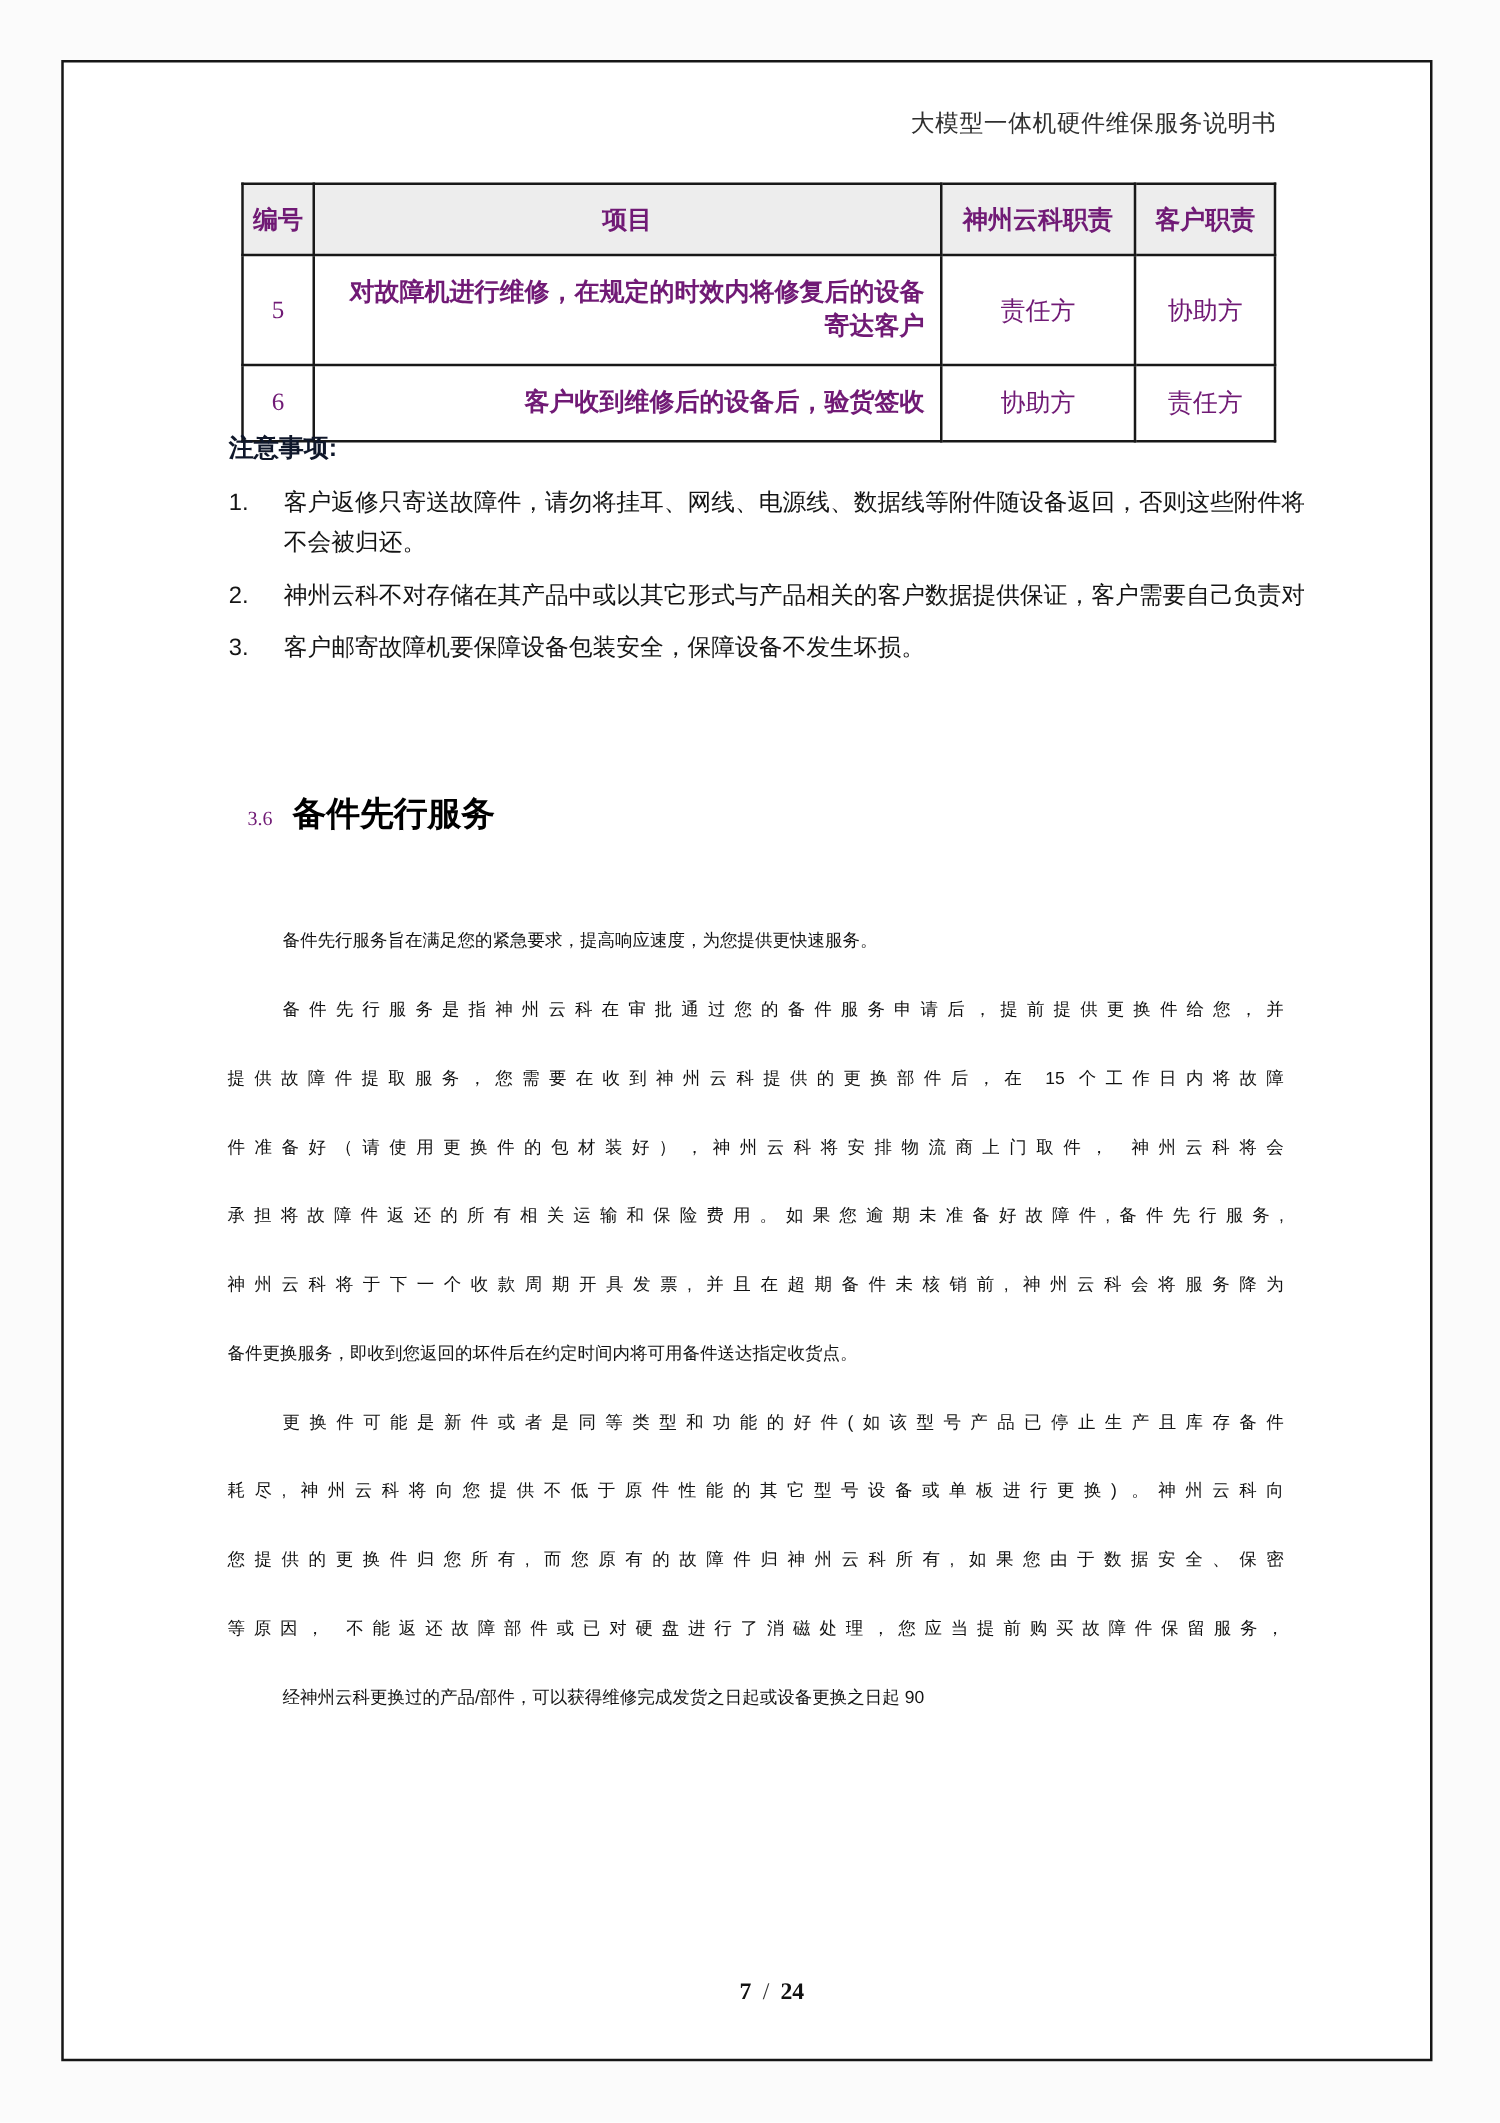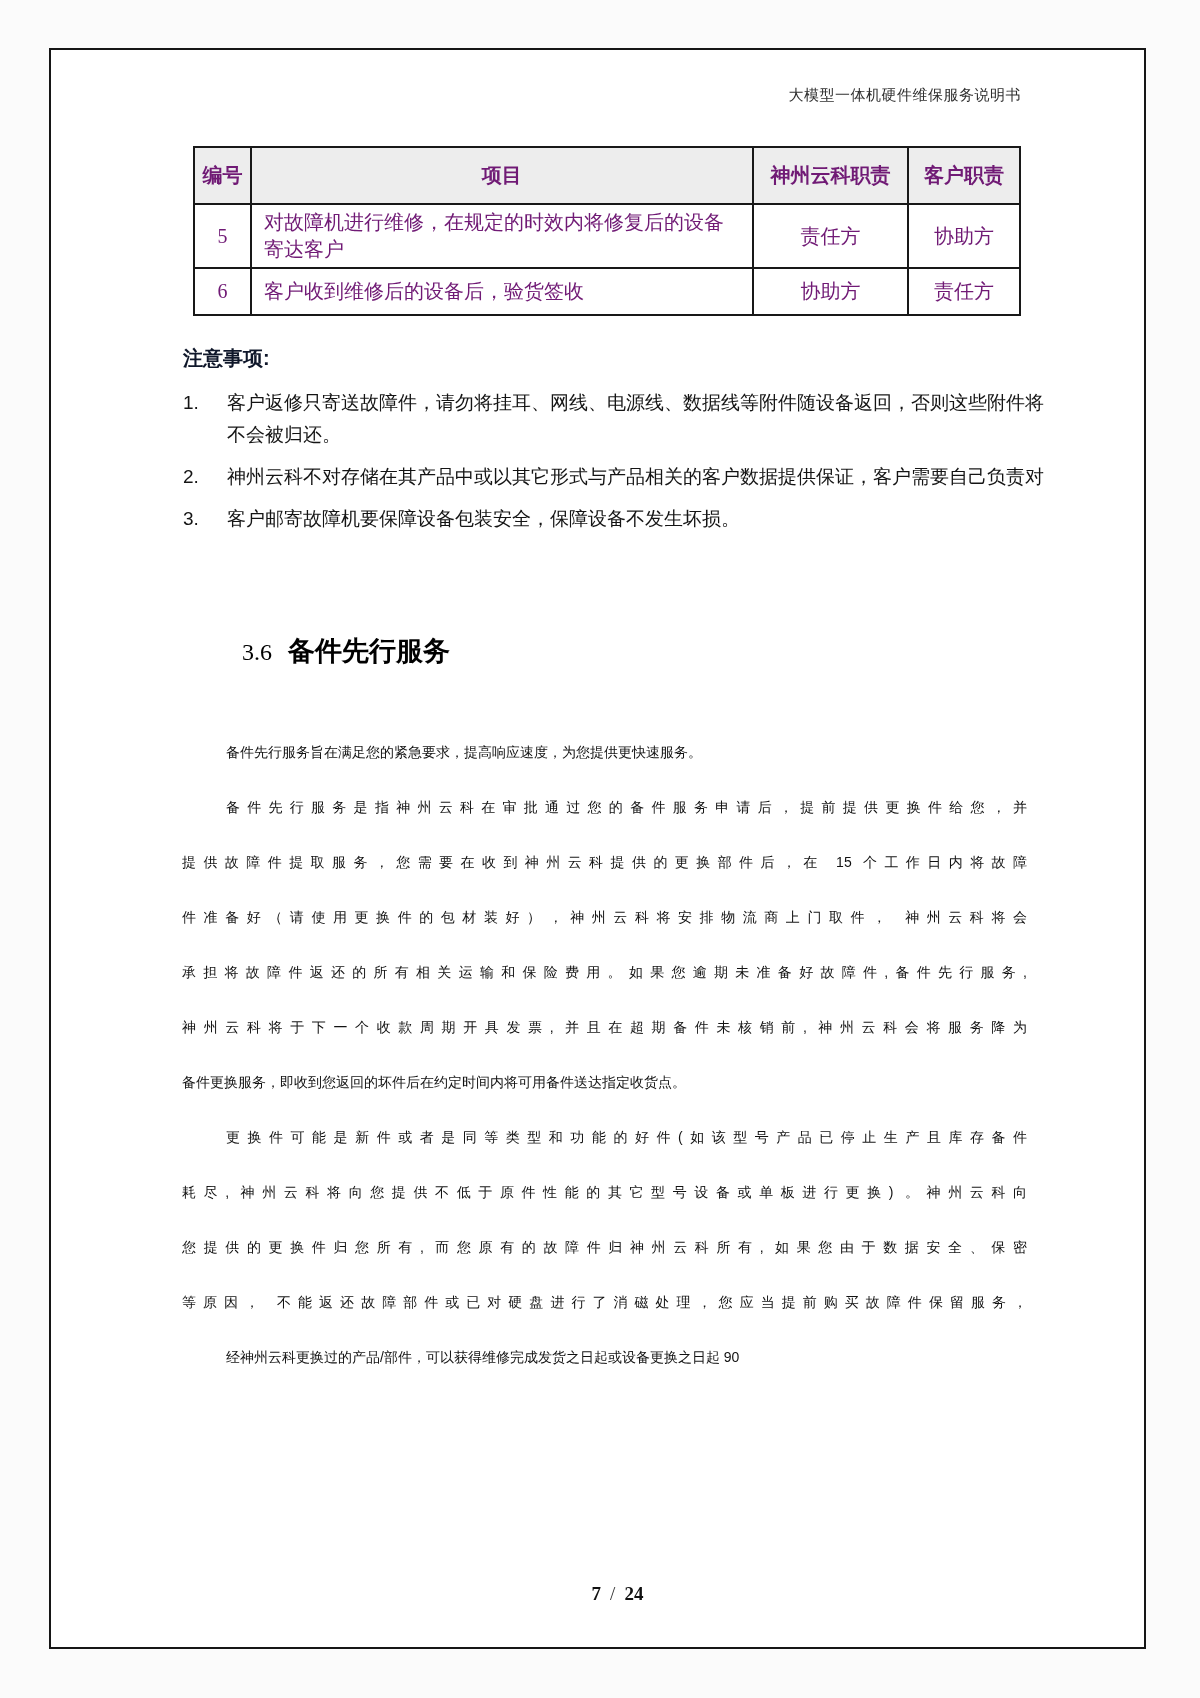--- a/index.html
+++ b/index.html
@@ -15,21 +15,21 @@
     position: absolute; left: 49px; top: 48px;
     width: 1097px; height: 1601px;
     box-sizing: border-box;
     background: #ffffff;
     border: 2px solid #161616;
   }
   
   .doc-header {
     position: absolute; top: 36px; right: 123px;
     font-family: "Liberation Serif", serif;
-    font-size: 15px; color: #2f2f2f;
+    font-size: 19px; color: #2f2f2f;
     letter-spacing: 0.5px;
   }
   
   table.resp {
     position: absolute; left: 142px; top: 96px;
     width: 828px;
     border-collapse: collapse;
     font-family: "Liberation Serif", serif;
     font-size: 20px; color: #701a75;
   }
@@ -39,21 +39,21 @@
   }
   table.resp th {
     background: #ededed;
     font-weight: bold;
     height: 57px;
     text-align: center;
   }
   tr.row5 { height: 58px; }
   tr.row6 { height: 47px; }
   td.c-center { text-align: center; }
-  td.c-item { text-align: left; padding: 4px 12px; line-height: 27px; }
+  td.c-item { text-align: right; padding: 16px 12px; line-height: 27px; font-weight: bold; }
   
   .notes-title {
     position: absolute; left: 132px; top: 295px;
     font-size: 20px; font-weight: bold; color: #0f172a;
   }
   .notes {
     position: absolute; left: 132px; top: 337px; width: 862px;
   }
   .note {
     display: flex;
@@ -63,23 +63,22 @@
   }
   .note .no { width: 44px; flex: none; }
   .note .ntext { flex: 1; }
   
   .section-head {
     position: absolute; left: 147px; top: 583px;
     white-space: nowrap;
   }
   .section-num {
     font-family: "Liberation Serif", serif;
-    font-size: 24px; color: #000000;
+    font-size: 16px; color: #701a75;
     margin-right: 16px;
-    margin-left: 44px;
   }
   .section-title {
     font-size: 27px; font-weight: bold; color: #000;
   }
   
   .body-text {
     position: absolute; left: 131px; top: 675px; width: 845px;
     font-size: 14px; line-height: 55px;
     color: #121212;
   }

